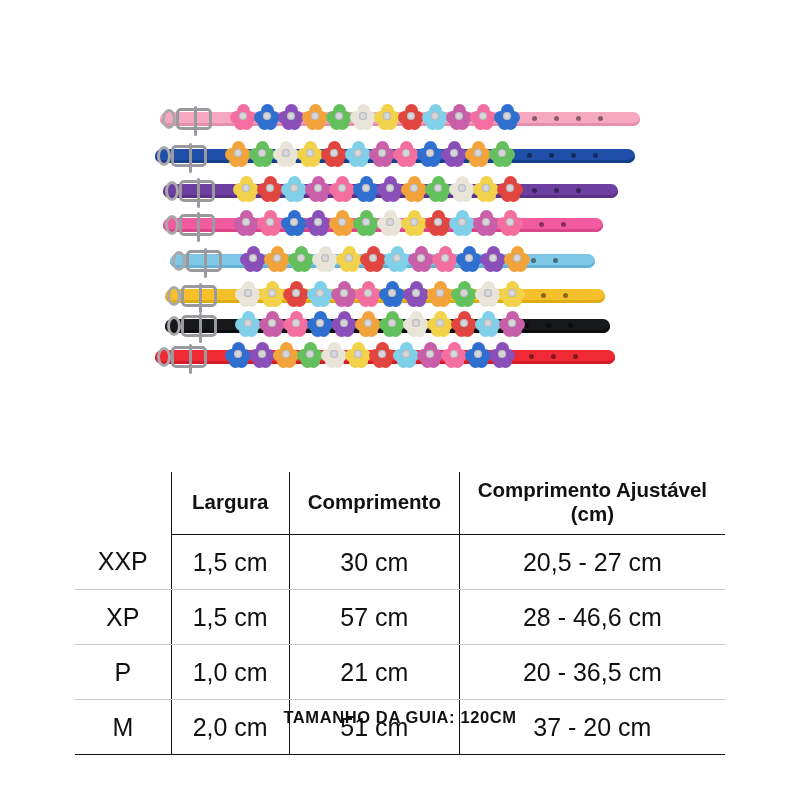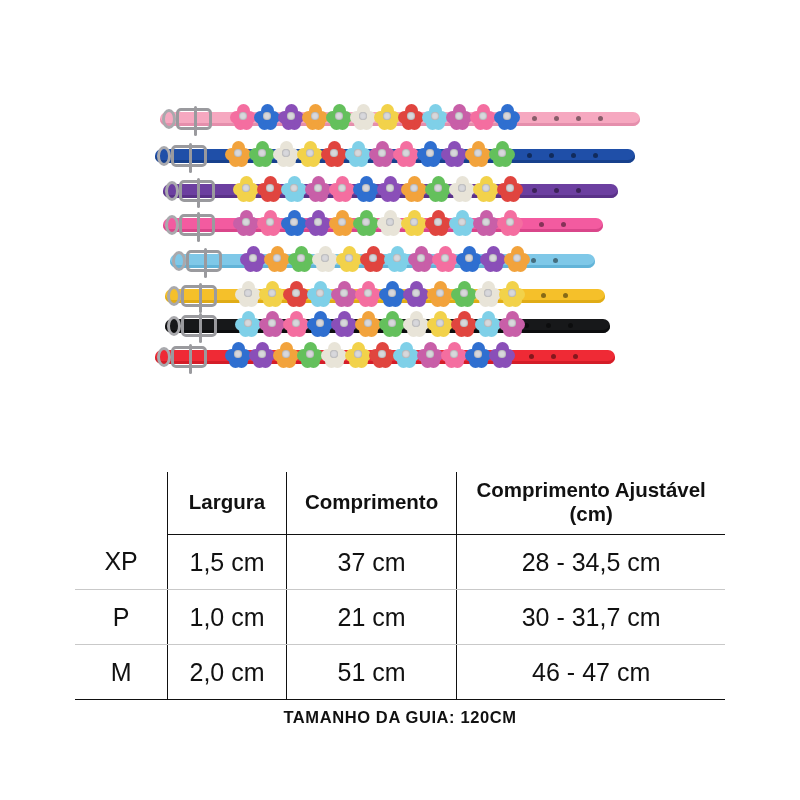--- a/index.html
+++ b/index.html
@@ -1057,35 +1057,41 @@
     <thead>
       <tr>
         <th class="corner col-size"></th>
         <th class="col-larg vline-1">Largura</th>
         <th class="col-comp vline-1">Comprimento</th>
         <th class="col-adj vline-1">Comprimento Ajustável (cm)</th>
       </tr>
     </thead>
     <tbody id="size-table-body">
         <tr>
+          <td class="col-size">XXP</td>
+          <td class="col-larg vline-1">1,5 cm</td>
+          <td class="col-comp vline-1">30 cm</td>
+          <td class="col-adj vline-1">20,5 - 27 cm</td>
+        </tr>
+        <tr>
           <td class="col-size">XP</td>
           <td class="col-larg vline-1">1,5 cm</td>
-          <td class="col-comp vline-1">37 cm</td>
-          <td class="col-adj vline-1">28 - 34,5 cm</td>
+          <td class="col-comp vline-1">57 cm</td>
+          <td class="col-adj vline-1">28 - 46,6 cm</td>
         </tr>
         <tr>
           <td class="col-size">P</td>
           <td class="col-larg vline-1">1,0 cm</td>
           <td class="col-comp vline-1">21 cm</td>
-          <td class="col-adj vline-1">30 - 31,7 cm</td>
+          <td class="col-adj vline-1">20 - 36,5 cm</td>
         </tr>
         <tr>
           <td class="col-size">M</td>
           <td class="col-larg vline-1">2,0 cm</td>
           <td class="col-comp vline-1">51 cm</td>
-          <td class="col-adj vline-1">46 - 47 cm</td>
+          <td class="col-adj vline-1">37 - 20 cm</td>
         </tr>
       </tbody>
   </table>
 
   <div id="guide-note">TAMANHO DA GUIA: 120CM</div>
 
 </div>
 
 </body></html>

